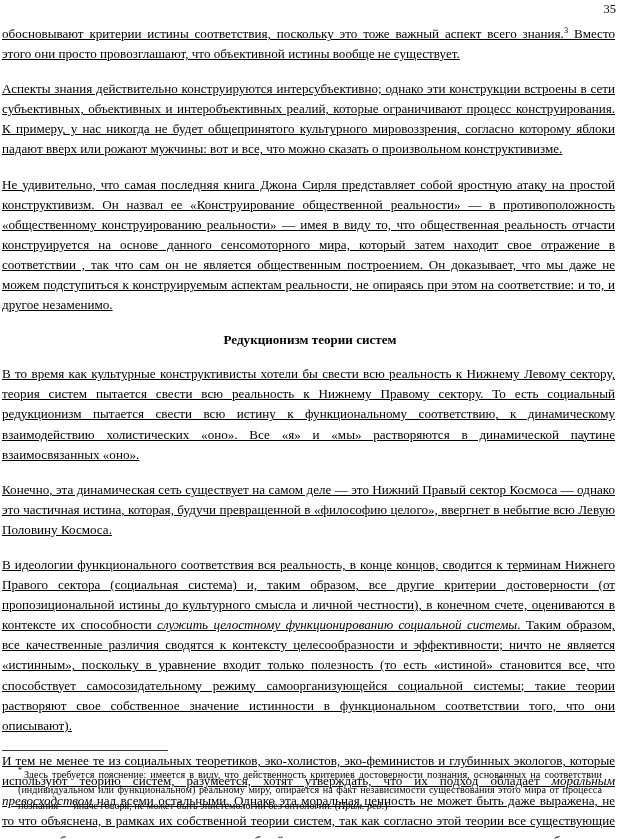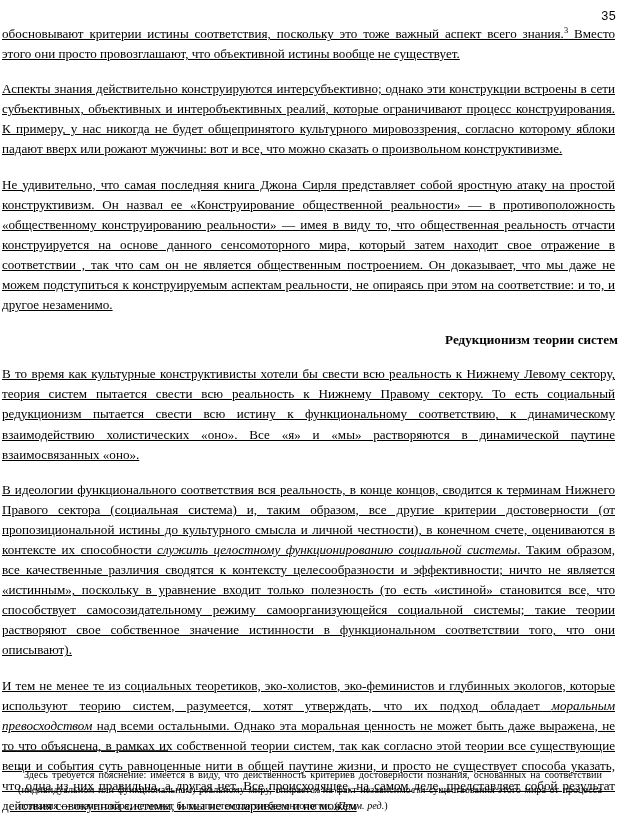--- a/index.html
+++ b/index.html
@@ -18,25 +18,25 @@
   }
   .page {
     position: relative;
     width: 620px;
     height: 839px;
     box-sizing: border-box;
     padding: 0;
   }
   .page-number {
     position: absolute;
-    top: 10px;
+    top: 2px;
     right: 4px;
     font-size: 12.5px;
     line-height: 14px;
-    font-family: Liberation Mono, monospace;
+    font-family: Liberation Serif, serif;
   }
   .body-col {
     position: absolute;
     top: 24px;
     left: 2px;
     width: 616px;
   }
   p.para {
     margin: 0 3px 15px 0;
     font-size: 13.1px;
@@ -47,21 +47,21 @@
     text-decoration: underline;
   }
   p.para:last-child {
     margin-bottom: 0;
   }
   h2.heading {
     margin: 0 0 14px 0;
     font-size: 13.1px;
     line-height: 20px;
     font-weight: bold;
-    text-align: right;
+    text-align: center;
   }
   .sup {
     font-size: 8.4px;
     vertical-align: super;
     line-height: 0;
   }
   em, .ital {
     font-style: italic;
   }
   .footnote-area {
@@ -100,20 +100,21 @@
 
   <div class="body-col">
 
     <p class="para" id="para-1">обосновывают критерии истины соответствия, поскольку это тоже важный аспект всего знания.<sup class="sup">3</sup> Вместо этого они просто провозглашают, что объективной истины вообще не существует.</p>
     <p class="para" id="para-2">Аспекты знания действительно конструируются интерсубъективно; однако эти конструкции встроены в сети субъективных, объективных и интеробъективных реалий, которые ограничивают процесс конструирования. К примеру, у нас никогда не будет общепринятого культурного мировоззрения, согласно которому яблоки падают вверх или рожают мужчины: вот и все, что можно сказать о произвольном конструктивизме.</p>
     <p class="para" id="para-3">Не удивительно, что самая последняя книга Джона Сирля представляет собой яростную атаку на простой конструктивизм. Он назвал ее «Конструирование общественной реальности» — в противоположность «общественному конструированию реальности» — имея в виду то, что общественная реальность отчасти конструируется на основе данного сенсомоторного мира, который затем находит свое отражение в соответствии , так что сам он не является общественным построением. Он доказывает, что мы даже не можем подступиться к конструируемым аспектам реальности, не опираясь при этом на соответствие: и то, и другое незаменимо.</p>
 
     <h2 class="heading">Редукционизм теории систем</h2>
 
     <p class="para" id="para-4">В то время как культурные конструктивисты хотели бы свести всю реальность к Нижнему Левому сектору, теория систем пытается свести всю реальность к Нижнему Правому сектору. То есть социальный редукционизм пытается свести всю истину к функциональному соответствию, к динамическому взаимодействию холистических «оно». Все «я» и «мы» растворяются в динамической паутине взаимосвязанных «оно».</p>
+    <p class="para" id="para-5">Конечно, эта динамическая сеть существует на самом деле — это Нижний Правый сектор Космоса — однако это частичная истина, которая, будучи превращенной в «философию целого», ввергнет в небытие всю Левую Половину Космоса.</p>
     <p class="para" id="para-6">В идеологии функционального соответствия вся реальность, в конце концов, сводится к терминам Нижнего Правого сектора (социальная система) и, таким образом, все другие критерии достоверности (от пропозициональной истины до культурного смысла и личной честности), в конечном счете, оцениваются в контексте их способности <em class="ital">служить целостному функционированию социальной системы</em>. Таким образом, все качественные различия сводятся к контексту целесообразности и эффективности; ничто не является «истинным», поскольку в уравнение входит только полезность (то есть «истиной» становится все, что способствует самосозидательному режиму самоорганизующейся социальной системы; такие теории растворяют свое собственное значение истинности в функциональном соответствии того, что они описывают).</p>
     <p class="para" id="para-7">И тем не менее те из социальных теоретиков, эко-холистов, эко-феминистов и глубинных экологов, которые используют теорию систем, разумеется, хотят утверждать, что их подход обладает <em class="ital">моральным превосходством</em> над всеми остальными. Однако эта моральная ценность не может быть даже выражена, не то что объяснена, в рамках их собственной теории систем, так как согласно этой теории все существующие вещи и события суть равноценные нити в общей паутине жизни, и просто не существует способа указать, что одна из них правильна, а другая нет. Все происходящее, на самом деле, представляет собой результат действия совокупной системы, и мы не оспариваем и не можем</p>
 
   </div>
 
   <div class="footnote-area">
     <hr class="footnote-rule">
     <p class="footnote" id="footnote-1"><span class="fn-marker">*</span>Здесь требуется пояснение: имеется в виду, что действенность критериев достоверности познания, основанных на соответствии (индивидуальном или функциональном) реальному миру, опирается на факт независимости существования этого мира от процесса познания — иначе говоря, не может быть эпистемологии без онтологии. (<em class="ital">Прим. ред.</em>)</p>
   </div>
 

